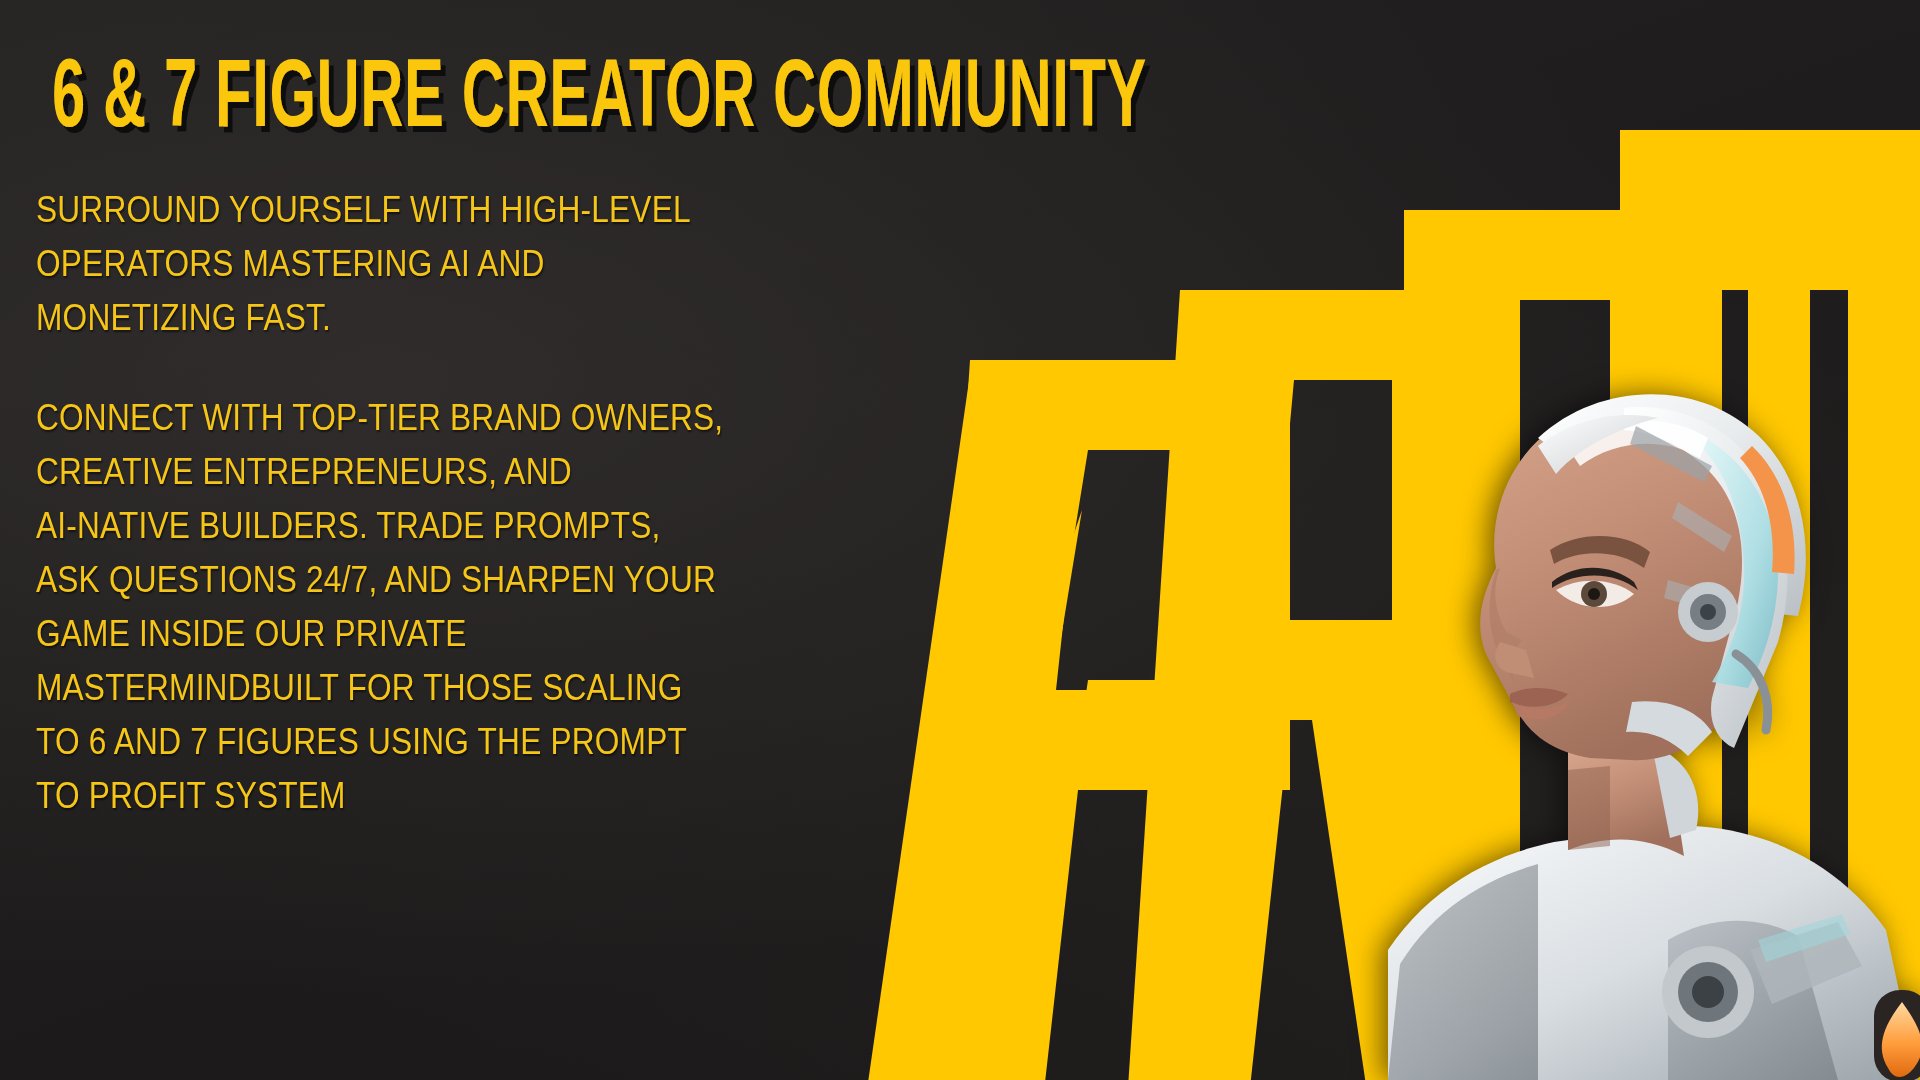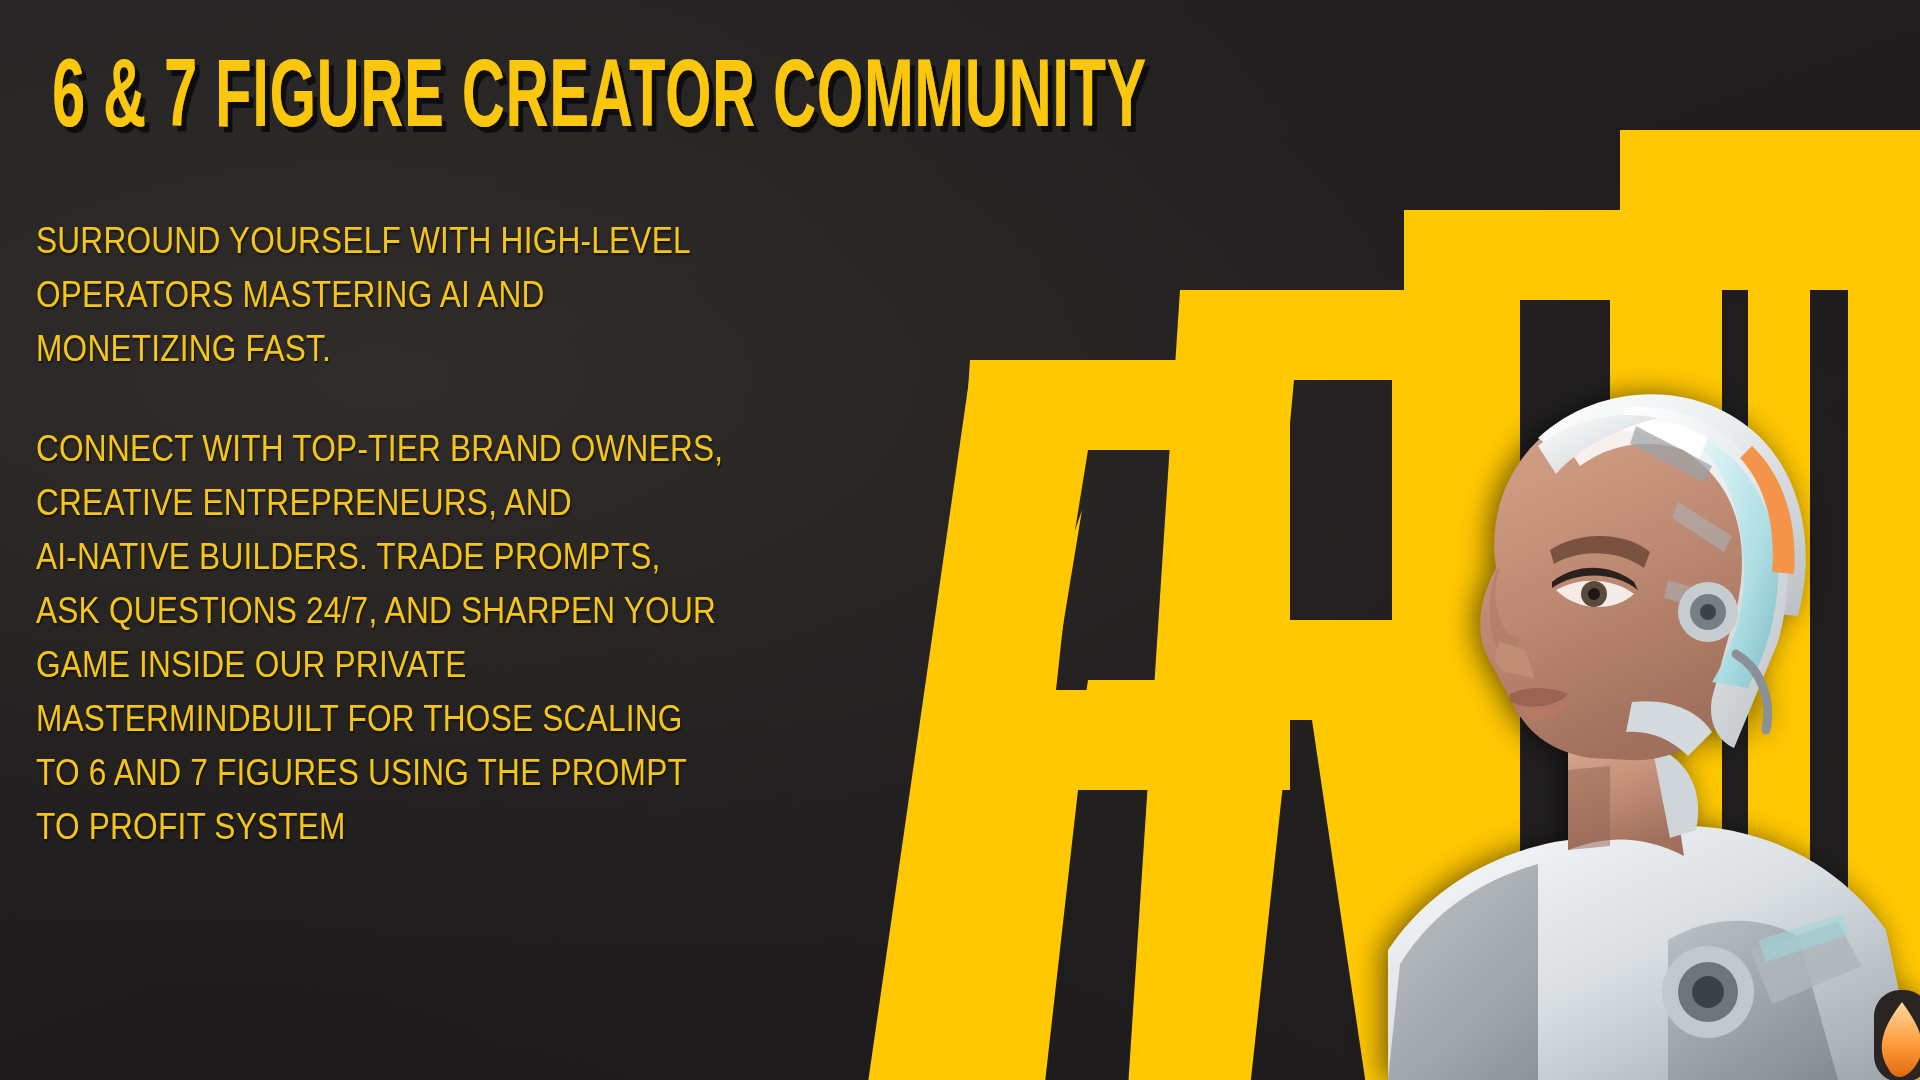--- a/index.html
+++ b/index.html
@@ -47,21 +47,21 @@
   .headline-wrap {
     position:absolute;
     left:52px; top:38px;
     width:1130px; height:108px;
   }
   .headline-svg { display:block; width:1100px; height:108px; overflow:visible; }
 
   
   .copy {
     position:absolute;
-    left:36px; top:214px;
+    left:36px; top:183px;
     width:820px;
   }
   .copy p {
     color:#f5c518;
     font-family:"Liberation Sans", sans-serif;
     font-size:36px;
     font-weight:400;
     line-height:54px;
     letter-spacing:.2px;
     text-transform:uppercase;

